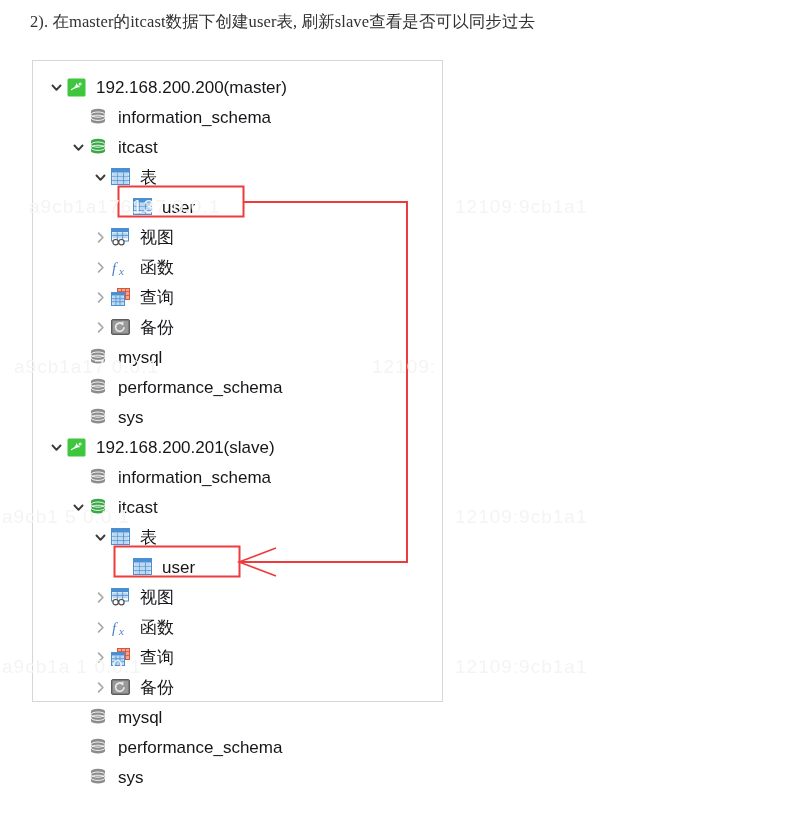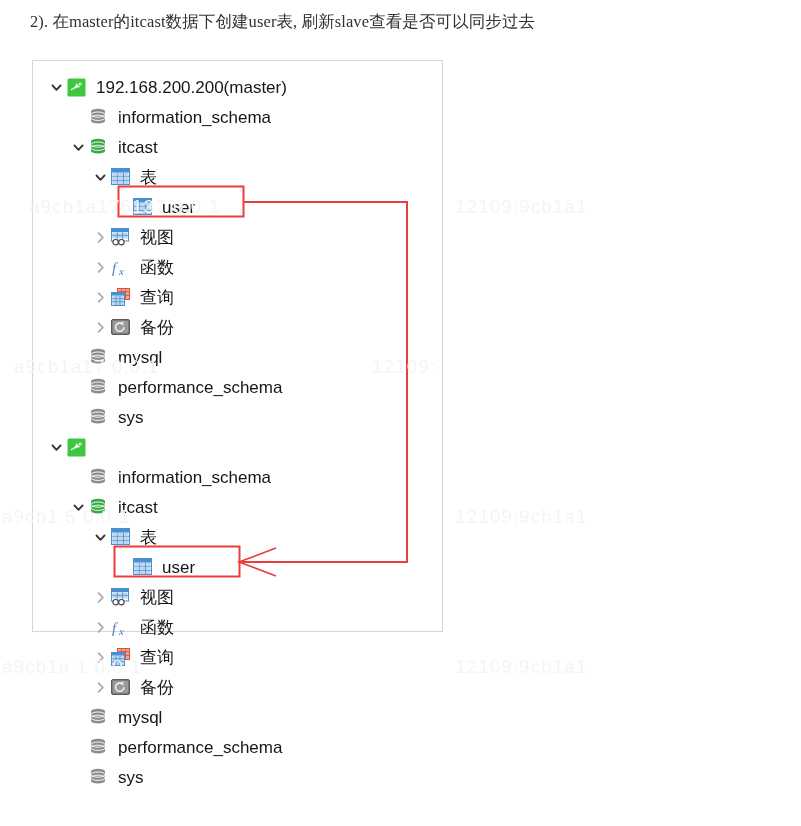--- a/index.html
+++ b/index.html
@@ -28,21 +28,21 @@
     letter-spacing: 0.1px;
     font-family: Liberation Serif, serif;
   }
 
   
   #tree-panel {
     position: absolute;
     left: 32px;
     top: 60px;
     width: 411px;
-    height: 572px;
+    height: 642px;
     border: 1px solid #d6d6d6;
     background: #ffffff;
     box-sizing: border-box;
   }
 
   .tree-row {
     position: absolute;
     height: 30px;
     display: flex;
     align-items: center;
@@ -413,20 +413,21 @@
         <span class="ticon">
           <svg width="19" height="19" viewBox="0 0 19 19">
         <rect x="0.5" y="0.5" width="18" height="18" rx="1.5" fill="#3ec63e"></rect>
         <path d="M4 12.5 C6 11.2 8.2 10.2 10.6 9.6 C11.4 9.4 12.3 9.2 13.4 9.1
                  C12.6 8.6 11.8 8.1 11.2 7.5 C10.4 6.7 9.9 5.8 9.6 4.8
                  C9.4 5.9 9 7 8.2 8 C7.2 9.3 5.8 10.3 4 11 Z" fill="#ffffff"></path>
         <circle cx="13.1" cy="6.1" r="1.5" fill="#ffffff"></circle>
         <circle cx="13.4" cy="6.0" r="0.55" fill="#3ec63e"></circle>
       </svg>
         </span>
+        <span class="tlabel">192.168.200.201(slave)</span>
       </div>
       <div class="tree-row" style="top: 402px; padding-left: 34px;">
         <span class="twisty empty">
           <svg width="13" height="13" viewBox="0 0 13 13"></svg>
         </span>
         <span class="ticon">
           <svg width="18" height="19" viewBox="0 0 18 19">
         <g fill="#8c8c8c">
           <ellipse cx="9" cy="3.4" rx="7" ry="2.6"></ellipse>
           <rect x="2" y="3.4" width="14" height="3.2"></rect>

